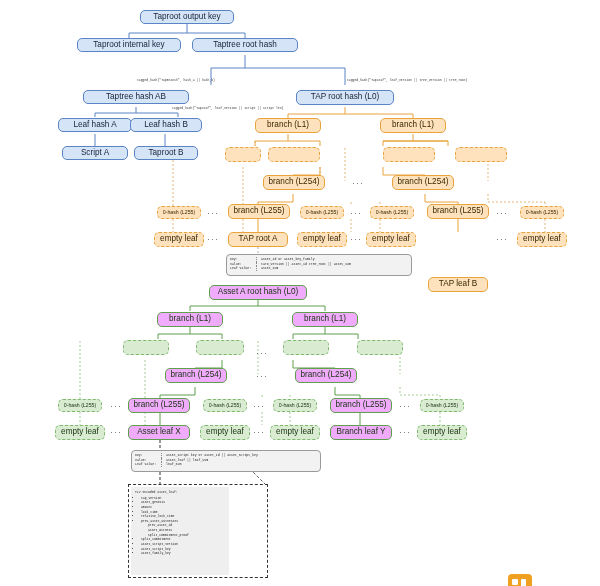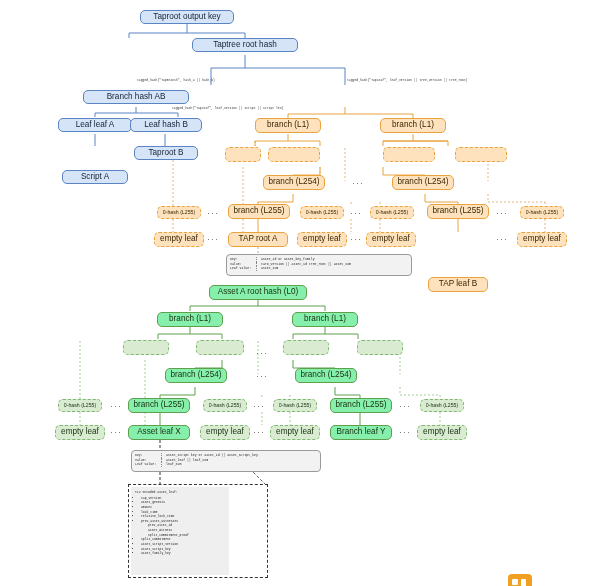--- a/index.html
+++ b/index.html
@@ -15,21 +15,21 @@
     justify-content:center;text-align:center;border-radius:5px;
     font-size:8.2px;line-height:1.05;white-space:nowrap;color:#111;
   }
   
   .blue{background:#d6e4f7;border:1px solid #5b84c4;color:#14223a;}
   
   .org{background:#fde2bd;border:1px solid #e8a33d;color:#3a2605;}
   
   .orgd{background:#fde2bd;border:1px dashed #e8a33d;color:#3a2605;}
   
-  .grn{background:#86efac;border:1px solid #5fa04e;color:#17300f;}
+  .grn{background:#f0abfc;border:1px solid #5fa04e;color:#17300f;}
   .grnd{background:#d9ecd2;border:1px dashed #7fb86f;color:#17300f;}
 
   .dots{position:absolute;font-size:9px;color:#6b6b6b;letter-spacing:1px;}
 
   .annot{position:absolute;font-family:"Liberation Mono","DejaVu Sans Mono",monospace;
     font-size:3.1px;color:#333;white-space:nowrap;transform-origin:left top;}
 
   .legend{position:absolute;box-sizing:border-box;background:#f2f2f2;
     border:1px solid #9a9a9a;border-radius:4px;padding:2px 3px;
     font-family:"Liberation Mono","DejaVu Sans Mono",monospace;
@@ -115,43 +115,49 @@
       <path d="M160 472 L160 484"></path>
     </g>
     <g stroke="#333" stroke-width="0.8" stroke-dasharray="3,2" fill="none">
       <path d="M232 451 L268 487"></path>
     </g>
   </svg>
 
   <div class="node blue" style="left:140px;top:10px;width:94px;height:14px;">
     <span>Taproot output key</span>
   </div>
+  <div class="node blue" style="left:77px;top:38px;width:104px;height:14px;">
+    <span>Taproot internal key</span>
+  </div>
   <div class="node blue" style="left:192px;top:38px;width:106px;height:14px;justify-content:center;">
     <span>Taptree root hash</span>
   </div>
   <div class="node blue" style="left:83px;top:90px;width:106px;height:14px;">
-    <span>Branch hash AB</span>
+    <span>Taptree hash AB</span>
   </div>
   <div class="node blue" style="left:58px;top:118px;width:74px;height:14px;">
-    <span>Leaf leaf A</span>
+    <span>Leaf hash A</span>
   </div>
   <div class="node blue" style="left:130px;top:118px;width:72px;height:14px;">
     <span>Leaf hash B</span>
   </div>
-  <div class="node blue" style="left:62px;top:146px;width:66px;height:14px;margin-top:24px;">
+  <div class="node blue" style="left:62px;top:146px;width:66px;height:14px;">
     <span>Script A</span>
   </div>
   <div class="node blue" style="left:134px;top:146px;width:64px;height:14px;">
     <span>Taproot B</span>
   </div>
 
   <div class="annot" style="left:137px;top:78px;">tagged_hash("TapBranch", hash_a || hash_b)</div>
   <div class="annot" style="left:172px;top:106px;">tagged_hash("TapLeaf", leaf_version || script || script_len)</div>
   <div class="annot" style="left:347px;top:78px;">tagged_hash("TapLeaf", leaf_version || tree_version || tree_root)</div>
 
+  <div class="node blue" style="left:296px;top:90px;width:98px;height:15px;">
+    <span>TAP root hash (L0)</span>
+  </div>
 
   <div class="node org" style="left:255px;top:118px;width:66px;height:15px;">
     <span>branch (L1)</span>
   </div>
   <div class="node org" style="left:380px;top:118px;width:66px;height:15px;">
     <span>branch (L1)</span>
   </div>
 
   <div class="node orgd" style="left:225px;top:147px;width:36px;height:15px;"></div>
   <div class="node orgd" style="left:268px;top:147px;width:52px;height:15px;"></div>

